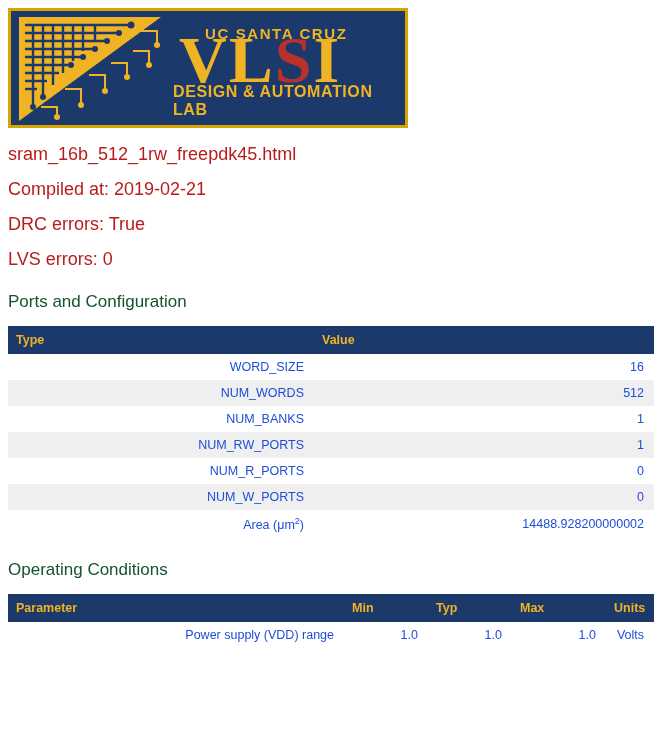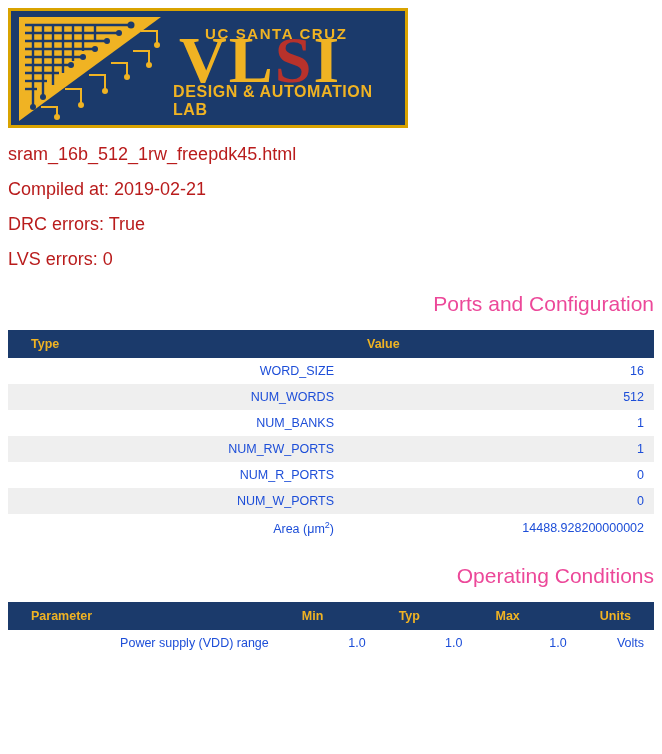--- a/index.html
+++ b/index.html
@@ -82,40 +82,39 @@
     margin-top: 16px;
   }
   .meta p {
     margin: 0 0 14px 0;
     font-size: 18px;
     color: #b91c1c;
   }
 
   
   h2.section {
-    font-size: 21px;
+    font-size: 17px;
     font-weight: normal;
-    color: #ec4899;
+    color: #14532d;
     margin: 22px 0 14px 0;
     font-family: "Liberation Sans", sans-serif;
-    text-align: right;
   }
 
   
   table {
     border-collapse: collapse;
     width: 646px;
     font-size: 12.5px;
   }
   thead th {
     background: #1b3a6b;
     color: #f0b323;
     text-align: left;
     font-weight: bold;
-    padding: 7px 23px;
+    padding: 7px 8px;
     font-size: 12.5px;
   }
   tbody td {
     padding: 6px 10px;
     color: #1d4ed8;
     border: none;
     text-align: right;
   }
   tbody tr:nth-child(odd) {
     background: #ffffff;

